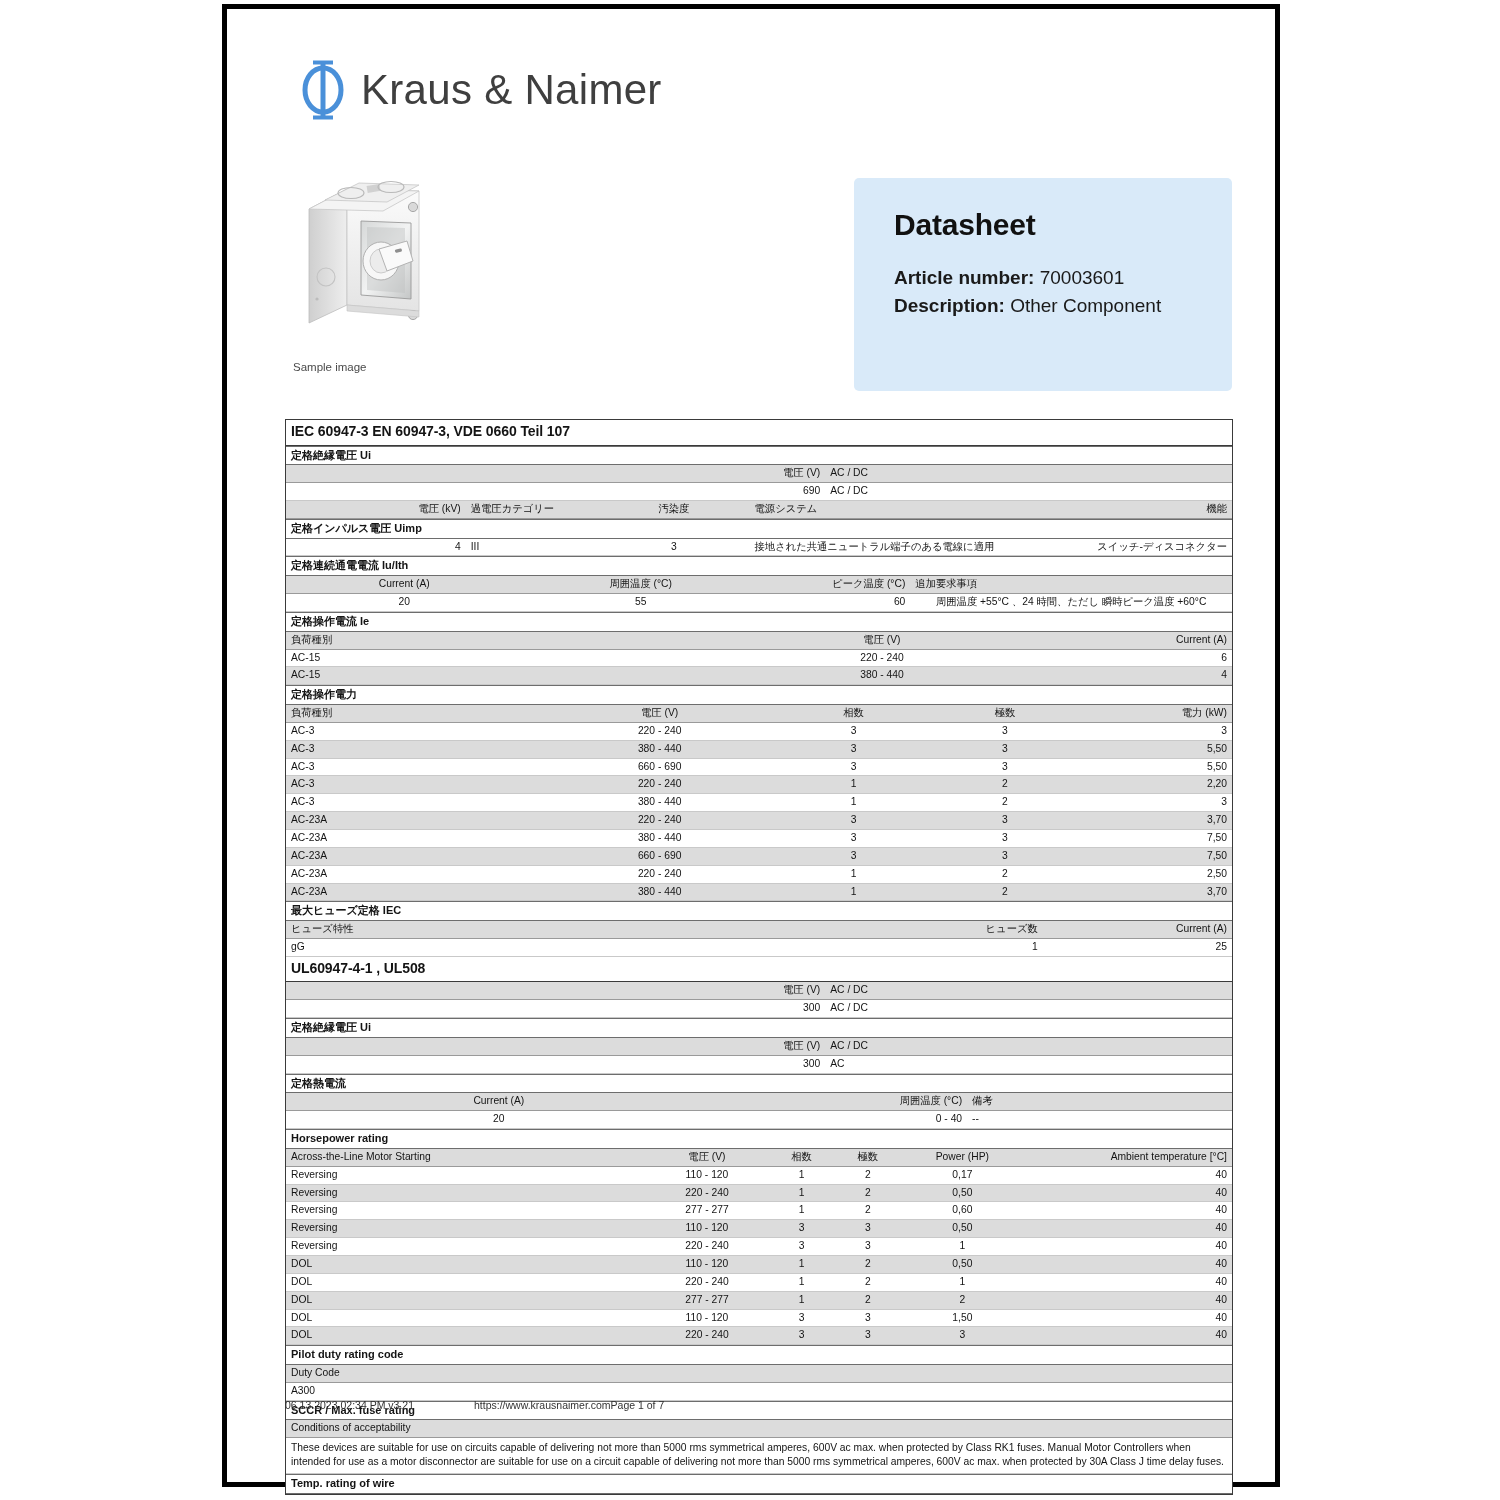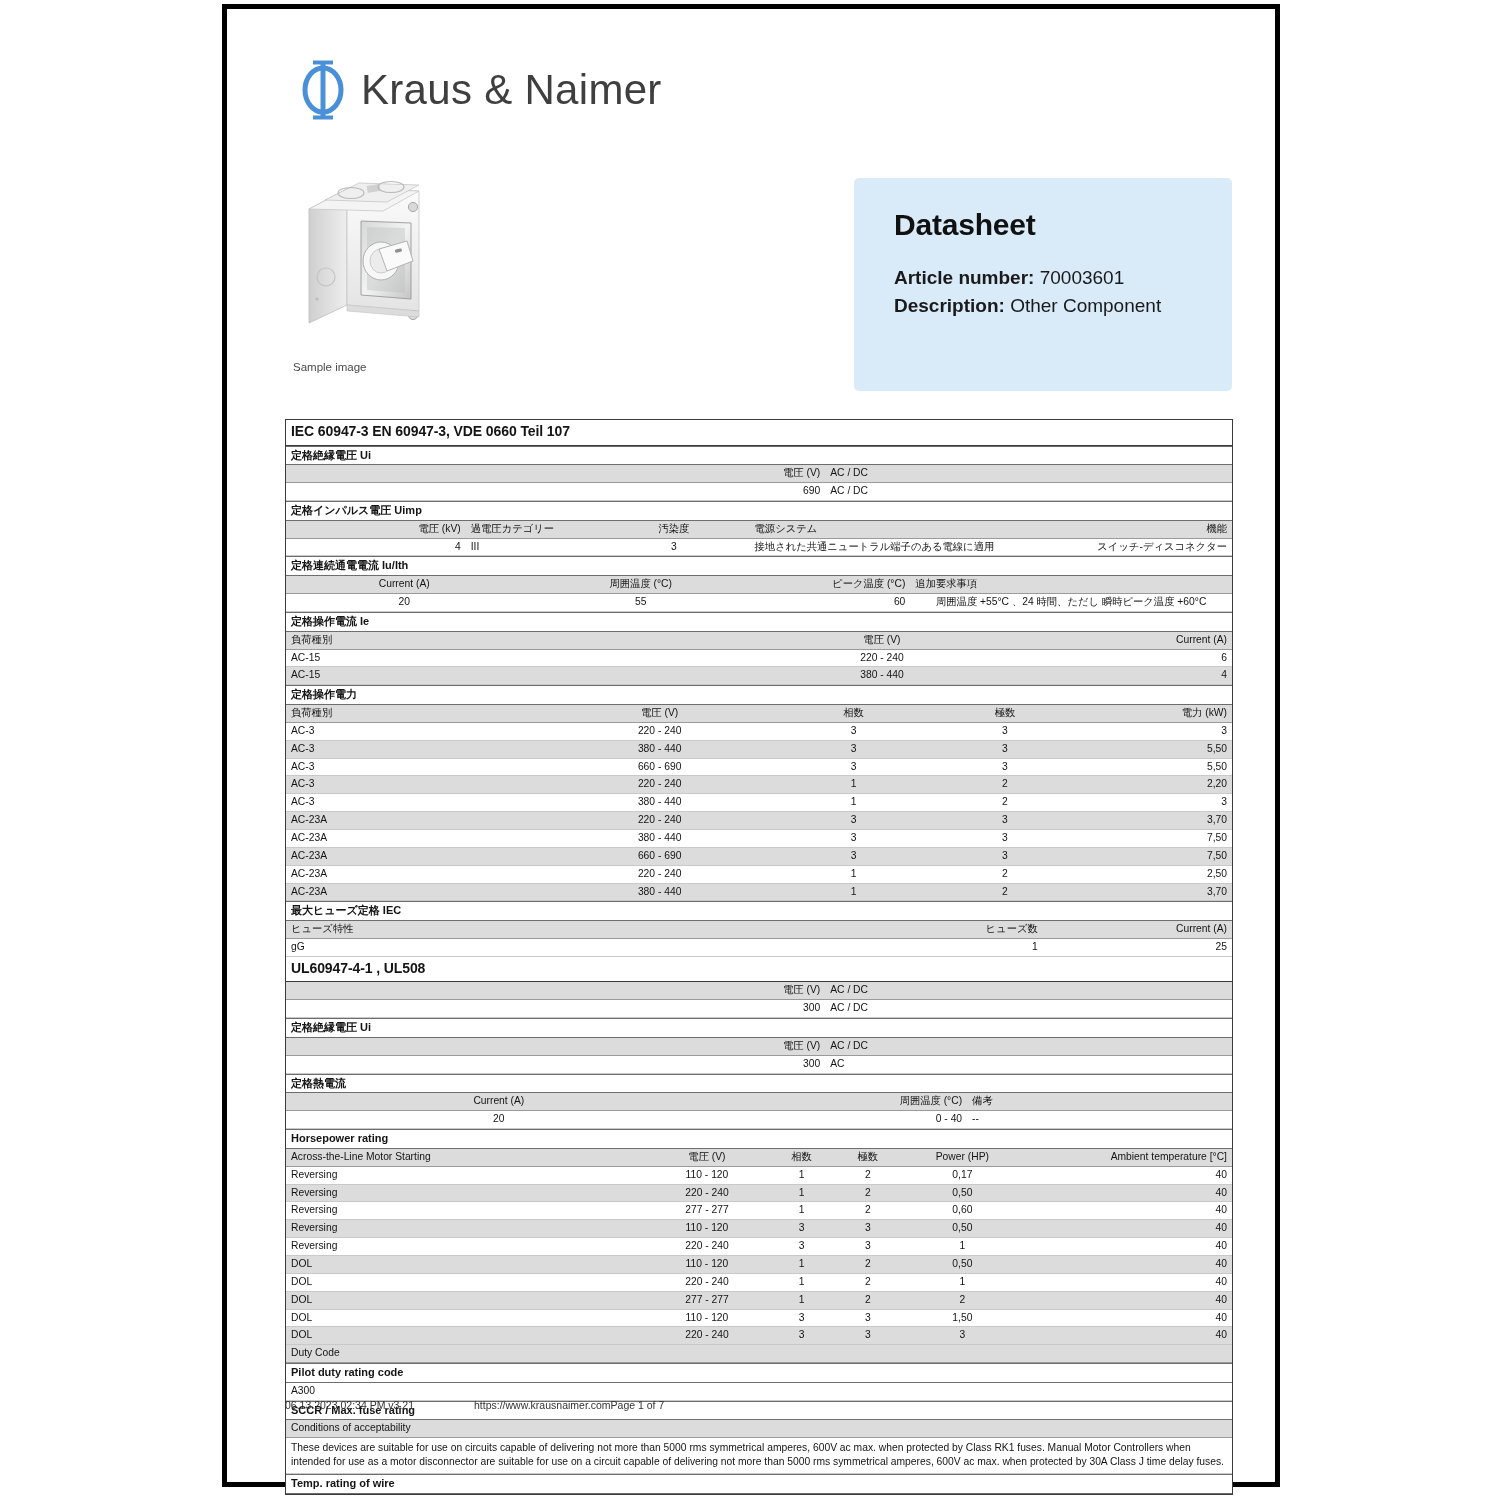--- a/index.html
+++ b/index.html
@@ -145,28 +145,28 @@
         <div class="row sec-major">IEC 60947-3 EN 60947-3, VDE 0660 Teil 107</div>
         <div class="row sec-minor">定格絶縁電圧 Ui</div>
         <div class="row hdr">
           <div class="cell c-r" style="width: 57%;">電圧 (V)</div>
           <div class="cell c-l" style="width: 43%;">AC / DC</div>
         </div>
         <div class="row data">
           <div class="cell c-r" style="width: 57%;">690</div>
           <div class="cell c-l" style="width: 43%;">AC / DC</div>
         </div>
-        <div class="row sec-minor">定格インパルス電圧 Uimp</div>
         <div class="row hdr">
           <div class="cell c-r" style="width: 19%;">電圧 (kV)</div>
           <div class="cell c-l" style="width: 14%;">過電圧カテゴリー</div>
           <div class="cell c-c" style="width: 16%;">汚染度</div>
           <div class="cell c-l" style="width: 35%;">電源システム</div>
           <div class="cell c-r" style="width: 16%;">機能</div>
         </div>
+        <div class="row sec-minor">定格インパルス電圧 Uimp</div>
         <div class="row data">
           <div class="cell c-r" style="width: 19%;">4</div>
           <div class="cell c-l" style="width: 14%;">III</div>
           <div class="cell c-c" style="width: 16%;">3</div>
           <div class="cell c-l" style="width: 35%;">接地された共通ニュートラル端子のある電線に適用</div>
           <div class="cell c-r" style="width: 16%;">スイッチ-ディスコネクター</div>
         </div>
         <div class="row sec-minor">定格連続通電電流 Iu/Ith</div>
         <div class="row hdr">
           <div class="cell c-c" style="width: 25%;">Current (A)</div>
@@ -396,24 +396,24 @@
           <div class="cell c-r" style="width: 22%;">40</div>
         </div>
         <div class="row data alt">
           <div class="cell c-l" style="width: 38%;">DOL</div>
           <div class="cell c-c" style="width: 13%;">220 - 240</div>
           <div class="cell c-c" style="width: 7%;">3</div>
           <div class="cell c-c" style="width: 7%;">3</div>
           <div class="cell c-c" style="width: 13%;">3</div>
           <div class="cell c-r" style="width: 22%;">40</div>
         </div>
+        <div class="row sec-minor">Pilot duty rating code</div>
         <div class="row hdr">
           <div class="cell c-l" style="width: 100%;">Duty Code</div>
         </div>
-        <div class="row sec-minor">Pilot duty rating code</div>
         <div class="row data">
           <div class="cell c-l" style="width: 100%;">A300</div>
         </div>
         <div class="row sec-minor">SCCR / Max. fuse rating</div>
         <div class="row hdr">
           <div class="cell c-l" style="width: 100%;">Conditions of acceptability</div>
         </div>
         <div class="row data">
           <div class="cell c-l wrapcell" style="width: 100%;">These devices are suitable for use on circuits capable of delivering not more than 5000 rms symmetrical amperes, 600V ac max. when protected by Class RK1 fuses. Manual Motor Controllers when intended for use as a motor disconnector are suitable for use on a circuit capable of delivering not more than 5000 rms symmetrical amperes, 600V ac max. when protected by 30A Class J time delay fuses.</div>
         </div>

